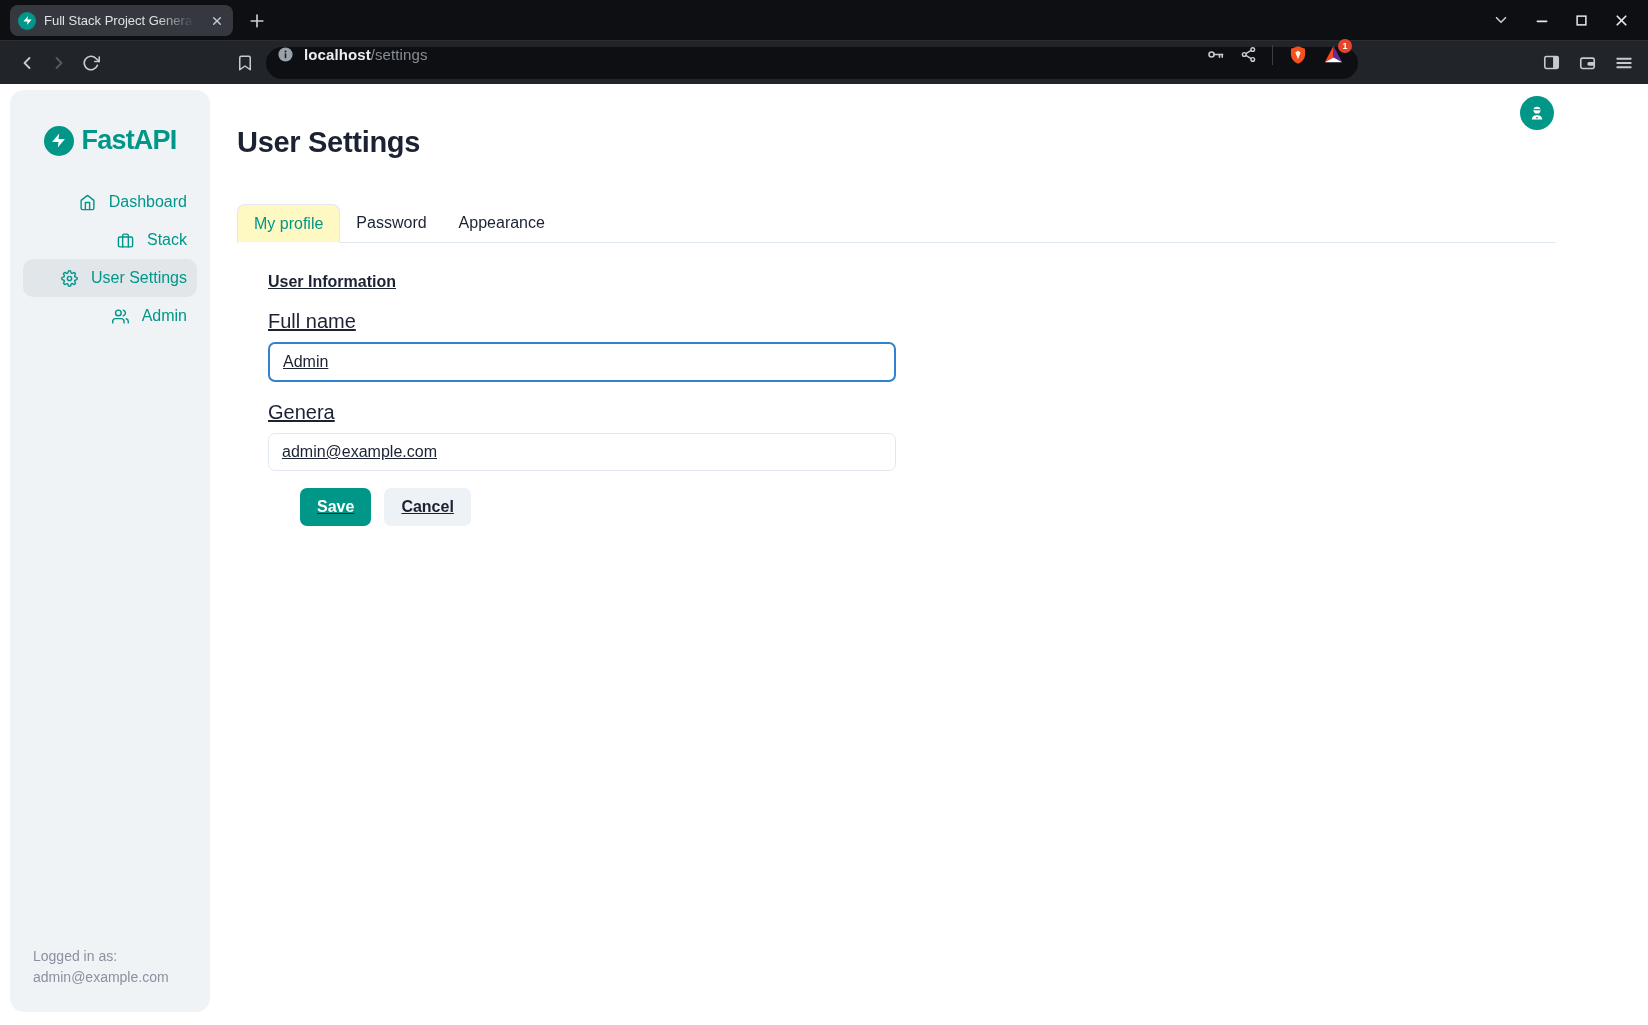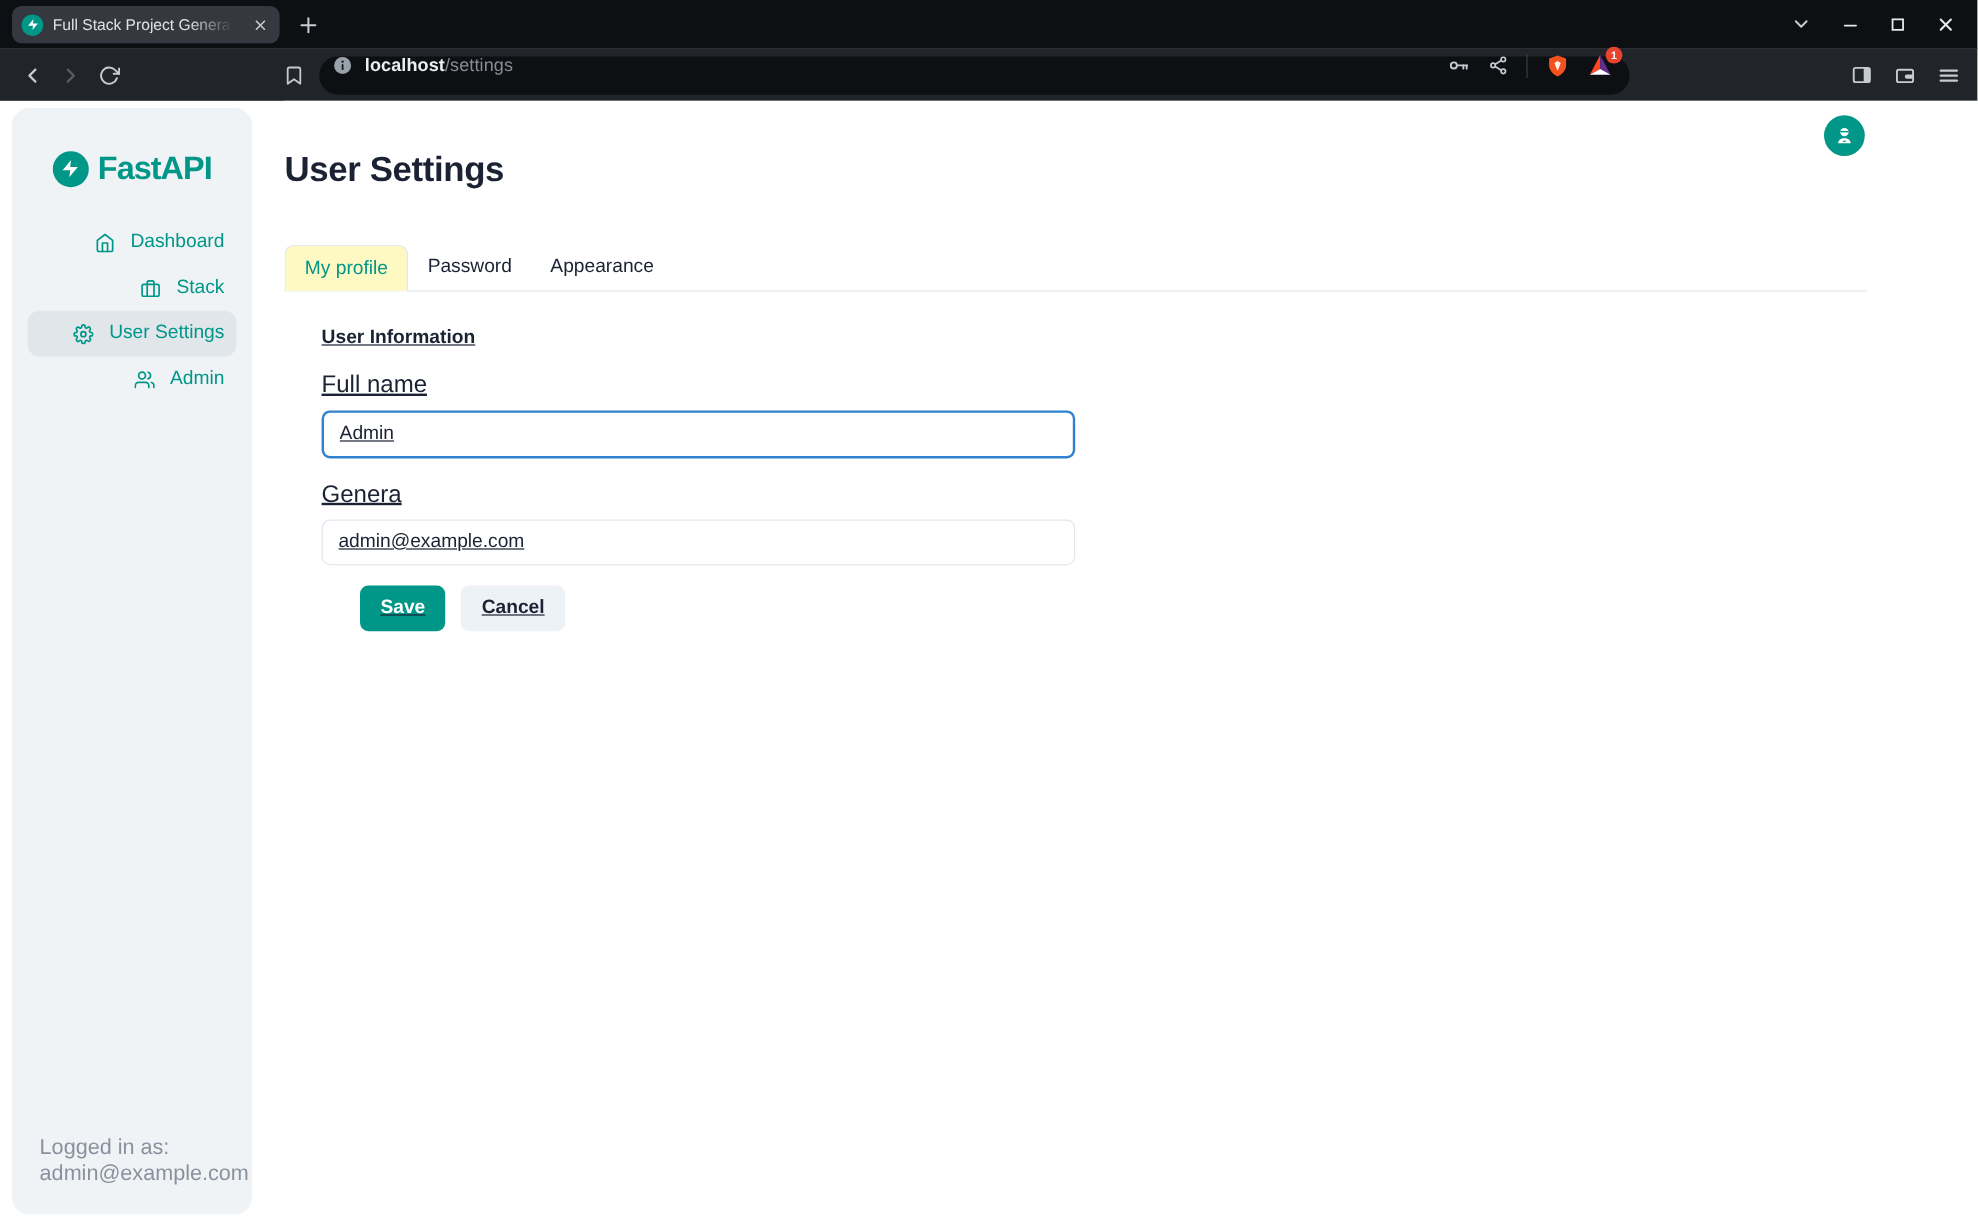--- a/index.html
+++ b/index.html
@@ -70,21 +70,21 @@
     width:30px; height:30px; border-radius:50%; background:#009688;
     display:flex; align-items:center; justify-content:center;
   }
   .logo-text { font-size:27px; font-weight:700; color:#009688; letter-spacing:-0.8px; }
   .nav { margin-top:27px; padding:0 13px; display:flex; flex-direction:column; }
   .nav-item {
     height:38px; border-radius:10px; display:flex; align-items:center; gap:13px;
     padding:0 10px; color:#009688; font-size:16px; cursor:pointer;justify-content:flex-end;
   }
   .nav-item.active { background:#E1E6EB; }
-  .sidebar-footer { position:absolute; left:23px; bottom:24px; font-size:18px; color:#8A919E; line-height:21px; }
+  .sidebar-footer { position:absolute; left:23px; bottom:24px; font-size:14px; color:#8A919E; line-height:21px; }
 
   
   .main { position:absolute; left:237px; top:84px; right:0; bottom:0; background:#fff; }
   .avatar-btn {
     position:absolute; top:12px; right:94px; width:34px; height:34px; border-radius:50%;
     background:#009688; display:flex; align-items:center; justify-content:center; cursor:pointer;
   }
   .page-title { padding-top:42px; font-size:29px; font-weight:700; color:#1B2233; letter-spacing:-0.3px; }
   .tabs {
     display:flex; align-items:stretch; height:39px; margin-top:45px; margin-right:92px;

